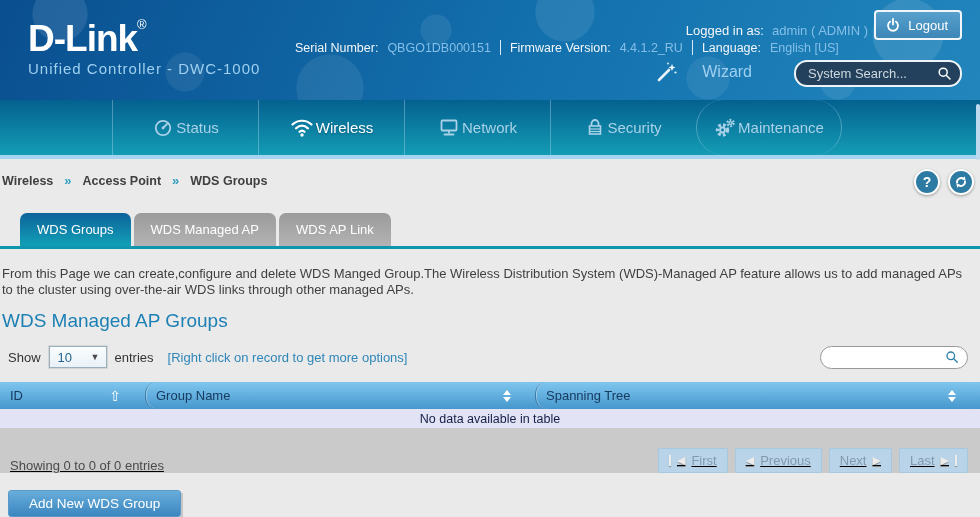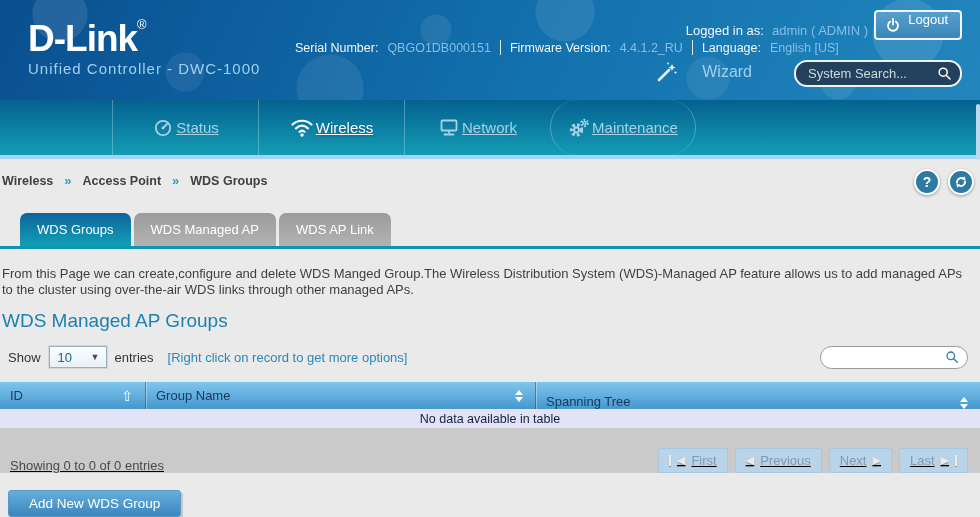--- a/index.html
+++ b/index.html
@@ -23,34 +23,34 @@
   .logo { font-size:37px; font-weight:bold; letter-spacing:-1px; line-height:38px; }
   .logo sup { font-size:13px; font-weight:normal; vertical-align:22px; letter-spacing:0; }
   .subtitle { margin-top:2px; font-size:15px; color:#9fd0f0; letter-spacing:1px; }
   .info-row { position:absolute; left:295px; top:40px; display:flex; align-items:center; gap:9px; font-size:12.5px; }
   .lbl { color:#f2f6fa; }
   .val { color:#85bfe8; }
   .vsep { width:1px; height:15px; background:#d8e8f4; }
   .login-row { position:absolute; right:112px; top:23px; font-size:13px; display:flex; gap:8px; align-items:center; }
   .logout-btn { position:absolute; right:18px; top:10px; height:30px; padding:0 12px 0 9px;
     background:linear-gradient(#57a0cc,#3c86b8); border:2px solid #f2f6fa; border-radius:4px;
-    color:#fff; font-size:13px; display:flex; gap:7px; cursor:pointer; }
+    color:#fff; font-size:13px; display:flex; align-items:center; gap:7px; cursor:pointer; }
   .wizard { position:absolute; right:228px; top:61px; display:flex; align-items:center; gap:24px;
     color:#9fd0f0; font-size:16px; cursor:pointer; }
   .sys-search { position:absolute; right:18px; top:60px; width:168px; height:27px;
     background:#23415c; border:2px solid #eef3f7; border-radius:13px; display:flex; align-items:center; padding:0 8px 0 12px; }
   .sys-search input { flex:1; background:transparent; border:none; outline:none; color:#d7dee4; font-size:13px; min-width:0; }
   .sys-search input::placeholder { color:#cfd8de; opacity:1; }
 
   
   .nav { position:absolute; left:0; top:100px; width:980px; height:55px;
     background:linear-gradient(#04618f,#149cb5); display:flex; padding-left:112px; }
   .nav-underline { position:absolute; left:0; top:155px; width:980px; height:4px; background:#a6d3f0; }
   .nav-item { width:146px; height:55px; display:flex; align-items:center; justify-content:center; gap:2px;
-    color:#a9d1e8; font-size:15px; border-left:1px solid rgba(200,230,245,.35); cursor:pointer;text-decoration:underline; }
+    color:#a9d1e8; font-size:15px; border-left:1px solid rgba(200,230,245,.35); cursor:pointer; }
   .nav-item:last-child { border-right:1px solid rgba(200,230,245,.35);border-radius:27px; }
   .nav-item.active { color:#fff; text-shadow:0 1px 2px rgba(0,40,70,.4); }
   .nav-icon { display:flex; align-items:center; }
   .scroll-strip { position:absolute; right:0; top:104px; width:4px; height:56px; background:#bcd9ee; border-radius:2px; cursor:pointer; }
 
   
   .breadcrumb-row { position:absolute; left:0; top:159px; width:980px; height:54px; }
   .breadcrumb { position:absolute; left:2px; top:14px; font-size:12.5px; font-weight:bold; color:#404040;
     display:flex; align-items:center; gap:11px; }
   .breadcrumb .sep { color:#2d9dbd; font-size:13px; }
@@ -78,26 +78,26 @@
     padding:0 6px 0 8px; font-size:13px; color:#23648e; cursor:pointer; }
   .select-box .arrow { font-size:9px; color:#4a4a4a; }
   .hint { margin-left:14px; font-size:13px; color:#2e86b8; }
   .table-search { margin-left:auto; width:148px; height:23px; background:#fff; border:1px solid #999;
     border-radius:12px; display:flex; align-items:center; padding:0 8px 0 12px; }
   .table-search input { flex:1; border:none; outline:none; background:transparent; font-size:12px; color:#333; min-width:0; }
 
   
   .table { margin-top:13px; }
   .thead { height:27px; display:flex; background:linear-gradient(#7fc6ef,#4697cd); }
-  .th { display:flex; align-items:center; justify-content:space-between; padding:0 12px 0 10px;
-    font-size:13px; color:#173c60; cursor:pointer; }
+  .th { display:flex; align-items:center; justify-content:space-between; padding:0 24px 0 10px;
+    font-size:13px; color:#173c60; cursor:pointer;border-radius:12px; }
   .th + .th { border-left:1px solid rgba(20,60,100,.45); box-shadow:inset 1px 0 0 rgba(255,255,255,.35); }
   .th-id { width:145px; }
   .th-name { width:390px; }
-  .th-span { width:445px;align-items:flex-end; }
+  .th-span { width:445px; }
   .sort-asc { color:#fff; font-size:14px; line-height:14px; }
   .sort-both { display:flex; flex-direction:column; align-items:center; gap:2px; }
   .tri-up { width:0; height:0; border-left:4px solid transparent; border-right:4px solid transparent; border-bottom:5px solid #fff; }
   .tri-down { width:0; height:0; border-left:4px solid transparent; border-right:4px solid transparent; border-top:5px solid #fff; }
   .nodata-row { height:19px; background:#e3e3f6; display:flex; align-items:center; justify-content:center;
     font-size:12.5px; color:#141e46; }
 
   
   .table-footer { height:45px; background:#cacaca; display:flex; align-items:flex-end; padding:0 12px 0 10px;text-decoration:underline; }
   .summary { font-size:13px; color:#4a4a4a; }
@@ -198,20 +198,31 @@
     </div>
     <div class="nav-item">
       <span class="nav-icon">
         <svg width="22" height="19" viewBox="0 0 22 19">
             <rect x="3.5" y="2.5" width="15" height="10" rx="1" fill="none" stroke="#a9d1e8" stroke-width="1.8"></rect>
             <line x1="11" y1="12.5" x2="11" y2="15.5" stroke="#a9d1e8" stroke-width="1.8"></line>
             <line x1="6.5" y1="16.5" x2="15.5" y2="16.5" stroke="#a9d1e8" stroke-width="1.8" stroke-linecap="round"></line>
           </svg>
       </span>
       <span class="nav-label">Network</span>
+    </div>
+    <div class="nav-item">
+      <span class="nav-icon">
+        <svg width="20" height="19" viewBox="0 0 20 19">
+            <path d="M6.5 8 V5.5 a3.5 3.5 0 0 1 7 0 V8" fill="none" stroke="#a9d1e8" stroke-width="1.8"></path>
+            <rect x="4.5" y="8" width="11" height="8" fill="none" stroke="#a9d1e8" stroke-width="1.6"></rect>
+            <line x1="5" y1="11" x2="15" y2="11" stroke="#a9d1e8" stroke-width="1.2"></line>
+            <line x1="5" y1="13.5" x2="15" y2="13.5" stroke="#a9d1e8" stroke-width="1.2"></line>
+          </svg>
+      </span>
+      <span class="nav-label">Security</span>
     </div>
     <div class="nav-item">
       <span class="nav-icon">
         <svg width="22" height="20" viewBox="0 0 22 20">
           <circle cx="8.5" cy="12" r="5" fill="none" stroke="#a9d1e8" stroke-width="3.4" stroke-dasharray="2.6 2.1"></circle>
           <circle cx="8.5" cy="12" r="3.4" fill="#a9d1e8"></circle>
             <circle cx="8.5" cy="12" r="1.4" fill="#0a7aa0"></circle>
           <circle cx="16.5" cy="5" r="3" fill="none" stroke="#a9d1e8" stroke-width="2.4" stroke-dasharray="1.7 1.5"></circle>
           <circle cx="16.5" cy="5" r="2" fill="#a9d1e8"></circle>
             <circle cx="16.5" cy="5" r="0.8" fill="#0a7aa0"></circle>

